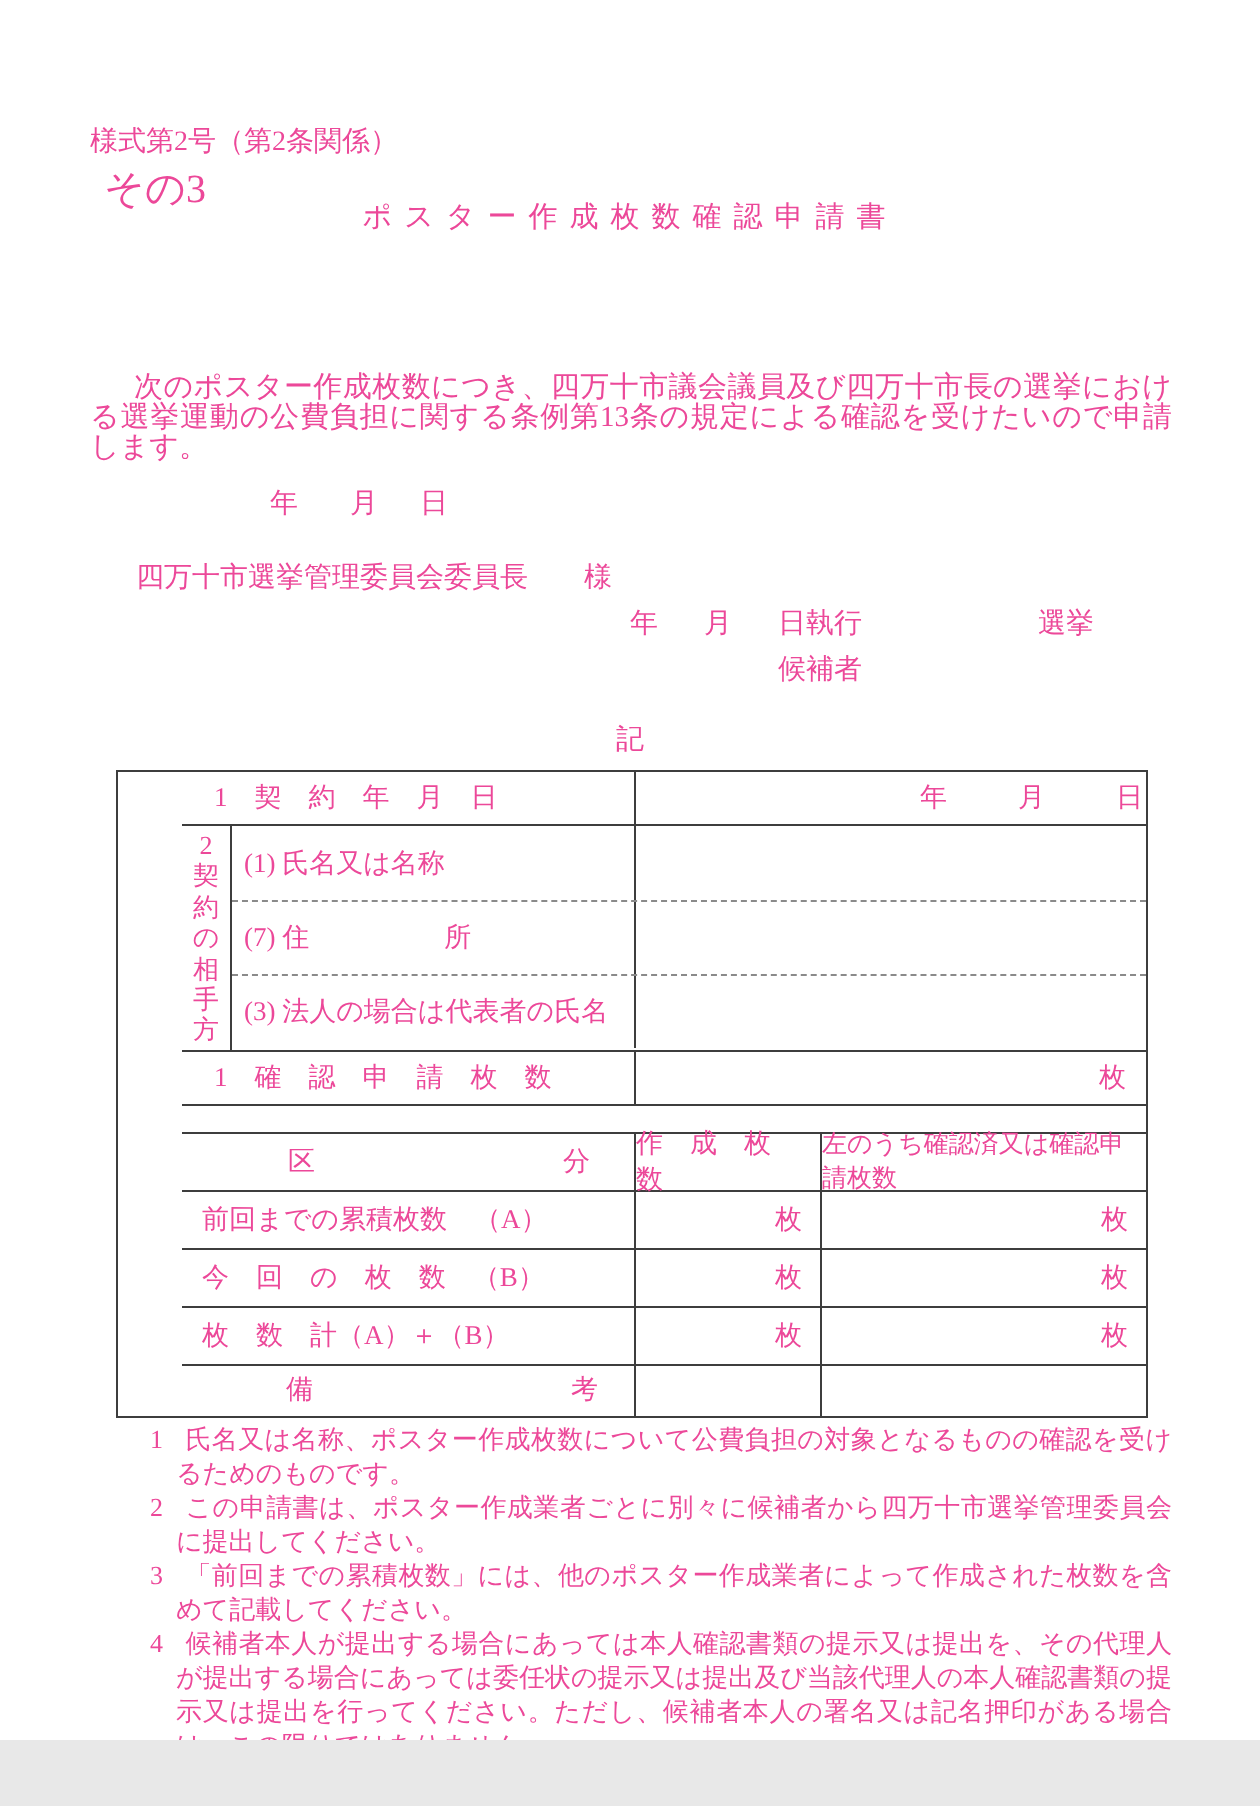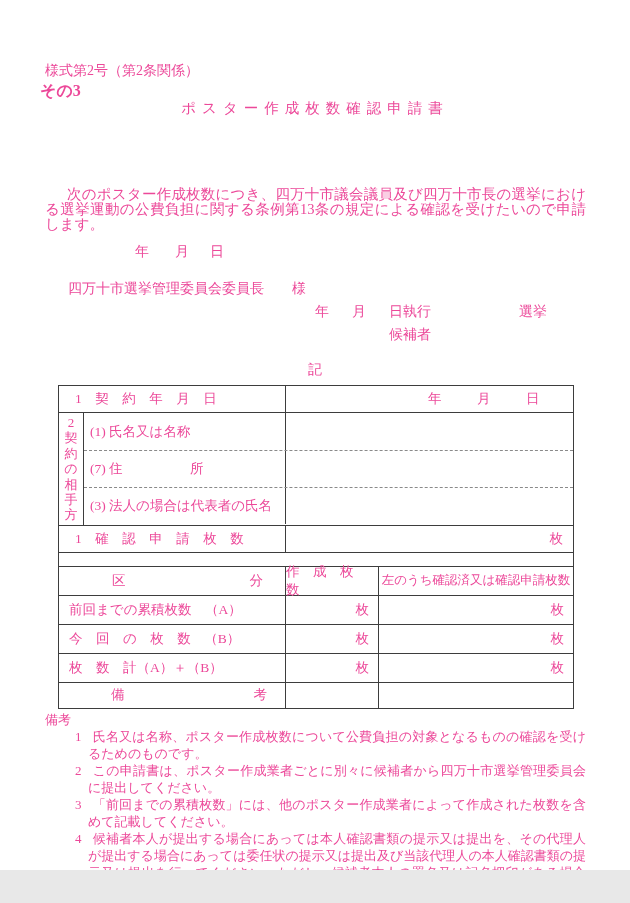--- a/index.html
+++ b/index.html
@@ -9,21 +9,21 @@
     width:630px; height:870px;
     margin:0 auto;
     background:#ffffff;
     color:#ec4899;
     font-family:"Liberation Serif","DejaVu Serif",serif;
     overflow:hidden;
   }
   .abs { position:absolute; white-space:nowrap; }
 
   .form-number { left:45px; top:62px;  font-size:14px; }
-  .form-sub    { left:40px; top:81px;  font-size:16px;font-weight:bold; }
+  .form-sub    { left:52px; top:81px;  font-size:20px; }
   .doc-title   { left:0; right:0; top:99px; text-align:center;
                  font-size:14.5px; letter-spacing:6px; }
 
   .intro-paragraph {
     position:absolute; left:45px; top:187px; width:541px;
     font-size:14.5px; line-height:15px;
     text-indent:22px; text-align:justify;
   }
 
   .lbl { font-size:14px; }
@@ -37,21 +37,21 @@
   .election   { left:519px; top:303px; }
   .candidate  { left:389px; top:326px; }
   .ki-mark    { left:0; right:0; top:361px; text-align:center; font-size:14px; }
 
   
   .tbl {
     position:absolute; left:58px; top:385px; width:516px;
     border:1px solid #3d3d3d;
     font-size:13.5px;
   }
-  .row { display:flex; border-bottom:1px solid #3d3d3d; }
+  .row { display:flex; border-bottom:1px solid #3d3d3d;margin-left:32px; }
   .row:last-child { border-bottom:none; }
   .cell { display:flex; align-items:center; }
 
   .t1r1 { height:27px; }
   .c-label1 { width:227px; border-right:1px solid #3d3d3d; padding-left:16px; }
   .c-val1   { flex:1; position:relative; }
   .ymd { position:absolute; top:50%; transform:translateY(-50%); }
   .ymd-y { left:142px; } .ymd-m { left:191px; } .ymd-d { left:240px; }
 
   .t1r2 { align-items:stretch; }
@@ -190,21 +190,20 @@
       <div class="cell t2c1">
         <span>備</span>
         <span>考</span>
       </div>
       <div class="cell t2c2"></div>
       <div class="cell t2c3"></div>
     </div>
   </div>
 
   <div class="notes">
-    <div class="notes-title">備考</div>
     <div class="note-item">
       <span class="note-num">1</span><span>氏名又は名称、ポスター作成枚数について公費負担の対象となるものの確認を受けるためのものです。</span>
     </div>
     <div class="note-item">
       <span class="note-num">2</span><span>この申請書は、ポスター作成業者ごとに別々に候補者から四万十市選挙管理委員会に提出してください。</span>
     </div>
     <div class="note-item">
       <span class="note-num">3</span><span>「前回までの累積枚数」には、他のポスター作成業者によって作成された枚数を含めて記載してください。</span>
     </div>
     <div class="note-item">

